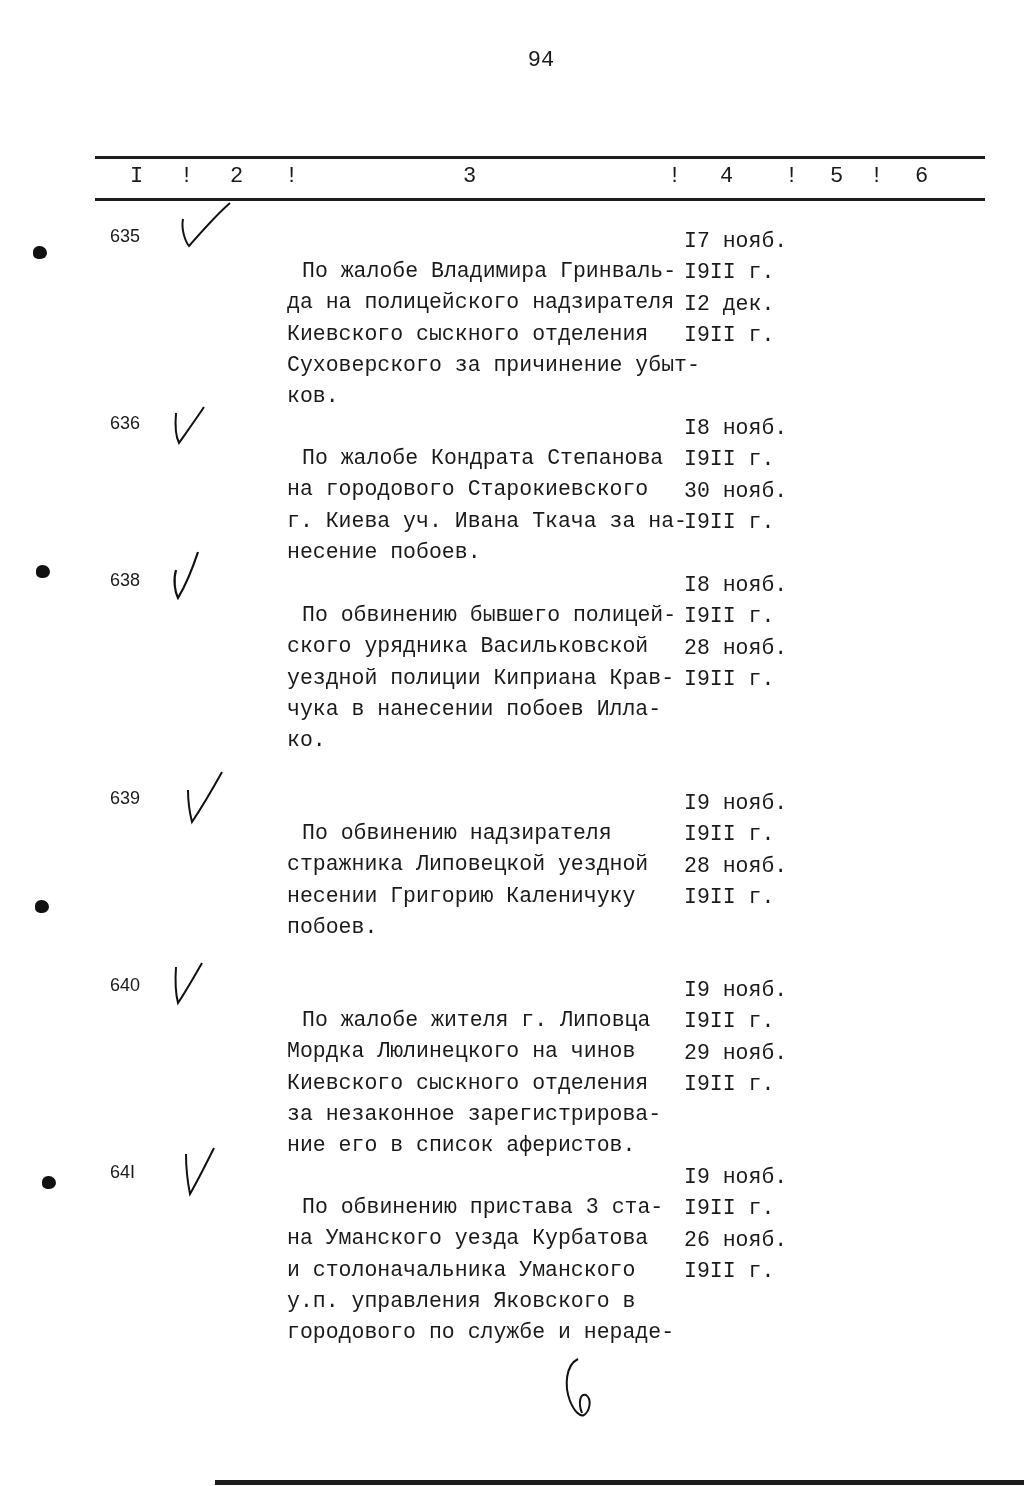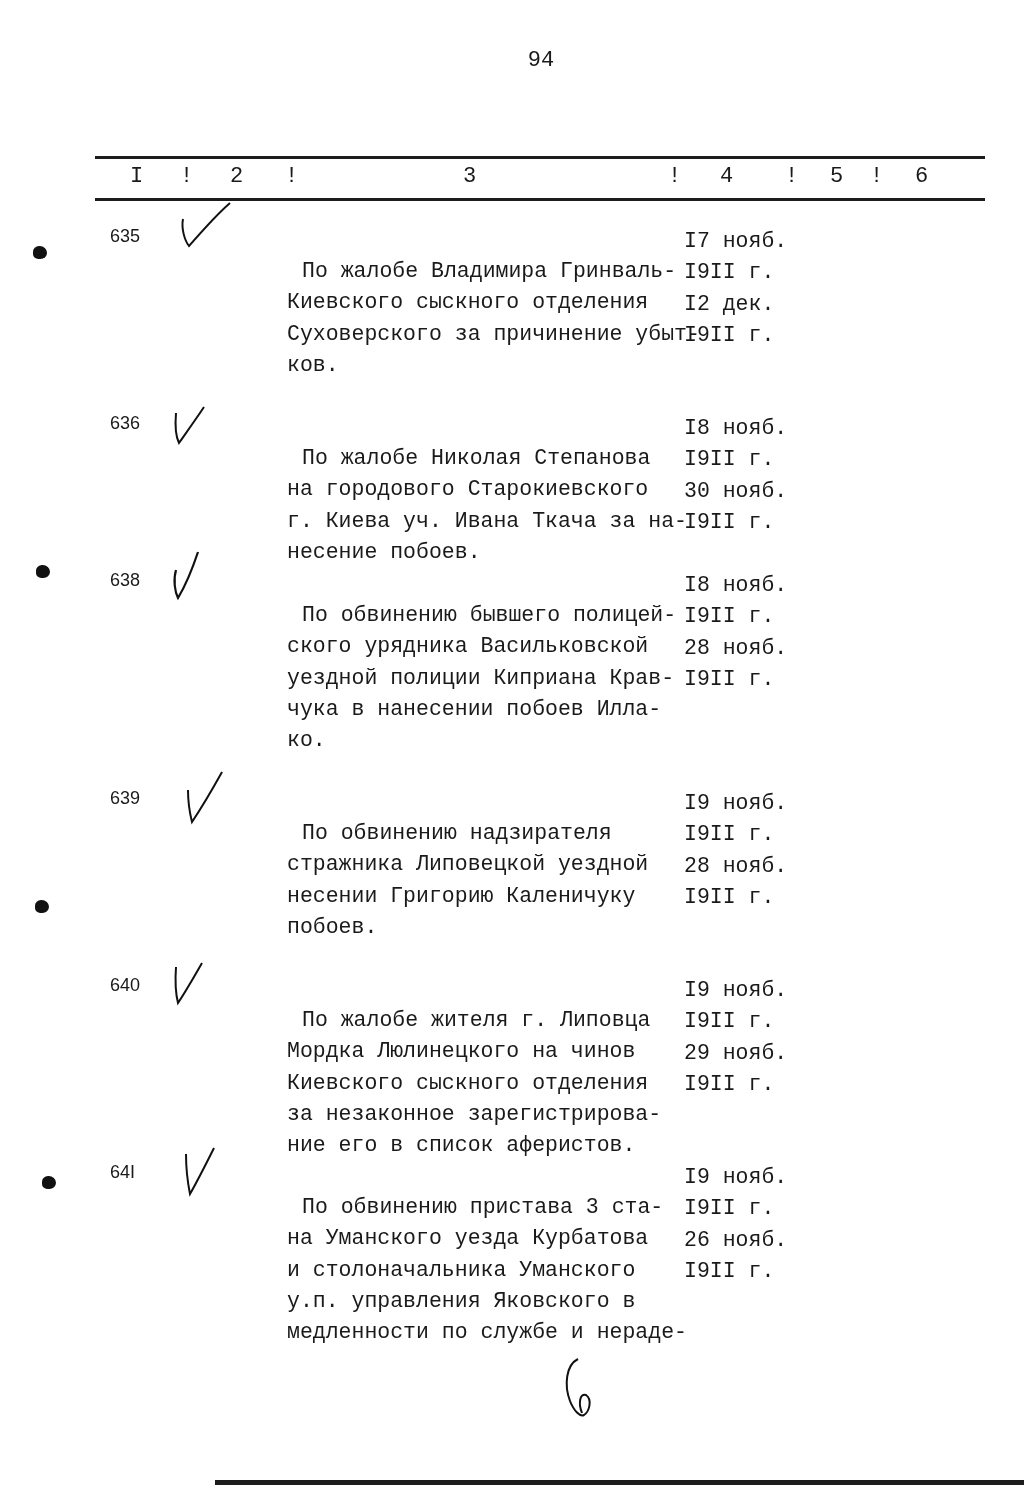--- a/index.html
+++ b/index.html
@@ -41,30 +41,30 @@
   <span style="left:775px">!</span>
   <span style="left:820px">6</span>
 </div>
 <div class="rule mid"></div>
 
 <div class="entry" style="top:226px">
   <span class="num">635</span>
   <svg class="check" style="left:175px; top:-25px" width="60" height="55">
     <path d="M8 18 C 6 28, 10 40, 14 45 C 22 36, 40 15, 55 2" stroke="#111" stroke-width="2" fill="none"></path>
   </svg>
-  <div class="desc"><div style="padding-left:15px">По жалобе Владимира Гринваль-</div><div>Киевского сыскного отделения</div><div>Суховерского за причинение убыт-</div><div>ков.</div></div>
+  <div class="desc"><div style="padding-left:15px">По жалобе Владимира Гринваль-</div><div>да на полицейского надзирателя</div><div>Киевского сыскного отделения</div><div>Суховерского за причинение убыт-</div><div>ков.</div></div>
   <div class="dates"><div>I7 нояб.</div><div>I9II г.</div><div>I2 дек.</div><div>I9II г.</div></div>
 </div>
 
 <div class="entry" style="top:413px">
   <span class="num">636</span>
   <svg class="check" style="left:170px; top:-8px" width="45" height="50">
     <path d="M6 8 C 5 20, 6 32, 9 38 C 16 28, 26 14, 34 2" stroke="#111" stroke-width="2" fill="none"></path>
   </svg>
-  <div class="desc"><div style="padding-left:15px">По жалобе Николая Степанова</div><div>на городового Старокиевского</div><div>г. Киева уч. Ивана Ткача за на-</div><div>несение побоев.</div></div>
+  <div class="desc"><div style="padding-left:15px">По жалобе Кондрата Степанова</div><div>на городового Старокиевского</div><div>г. Киева уч. Ивана Ткача за на-</div><div>несение побоев.</div></div>
   <div class="dates"><div>I8 нояб.</div><div>I9II г.</div><div>30 нояб.</div><div>I9II г.</div></div>
 </div>
 
 <div class="entry" style="top:570px">
   <span class="num">638</span>
   <svg class="check" style="left:168px; top:-22px" width="45" height="60">
     <path d="M8 22 C 5 32, 7 44, 10 50 C 16 40, 24 22, 30 4" stroke="#111" stroke-width="2.2" fill="none"></path>
   </svg>
   <div class="desc"><div style="padding-left:15px">По обвинению бывшего полицей-</div><div>ского урядника Васильковской</div><div>уездной полиции Киприана Крав-</div><div>чука в нанесении побоев Илла-</div><div>ко.</div></div>
   <div class="dates"><div>I8 нояб.</div><div>I9II г.</div><div>28 нояб.</div><div>I9II г.</div></div>
@@ -86,21 +86,21 @@
   </svg>
   <div class="desc"><div style="padding-left:15px">По жалобе жителя г. Липовца</div><div>Мордка Люлинецкого на чинов</div><div>Киевского сыскного отделения</div><div>за незаконное зарегистрирова-</div><div>ние его в список аферистов.</div></div>
   <div class="dates"><div>I9 нояб.</div><div>I9II г.</div><div>29 нояб.</div><div>I9II г.</div></div>
 </div>
 
 <div class="entry" style="top:1162px">
   <span class="num">64I</span>
   <svg class="check" style="left:180px; top:-16px" width="45" height="60">
     <path d="M6 8 C 6 24, 8 38, 10 48 C 18 34, 26 18, 34 2" stroke="#111" stroke-width="2" fill="none"></path>
   </svg>
-  <div class="desc"><div style="padding-left:15px">По обвинению пристава 3 ста-</div><div>на Уманского уезда Курбатова</div><div>и столоначальника Уманского</div><div>у.п. управления Яковского в</div><div>медленности по службе и нераде-</div></div>
+  <div class="desc"><div style="padding-left:15px">По обвинению пристава 3 ста-</div><div>на Уманского уезда Курбатова</div><div>и столоначальника Уманского</div><div>у.п. управления Яковского в</div><div>городового по службе и нераде-</div></div>
   <div class="dates"><div>I9 нояб.</div><div>I9II г.</div><div>26 нояб.</div><div>I9II г.</div></div>
 </div>
 
 <div class="blot" style="left:33px; top:246px"></div>
 <div class="blot" style="left:36px; top:565px"></div>
 <div class="blot" style="left:35px; top:900px"></div>
 <div class="blot" style="left:42px; top:1176px"></div>
 
 <svg class="handmark" width="50" height="70">
   <path d="M18 4 C 6 10, 4 30, 10 46 C 14 56, 20 62, 24 60 C 30 56, 32 44, 26 40 C 20 38, 18 48, 22 58" stroke="#111" stroke-width="2" fill="none"></path>

